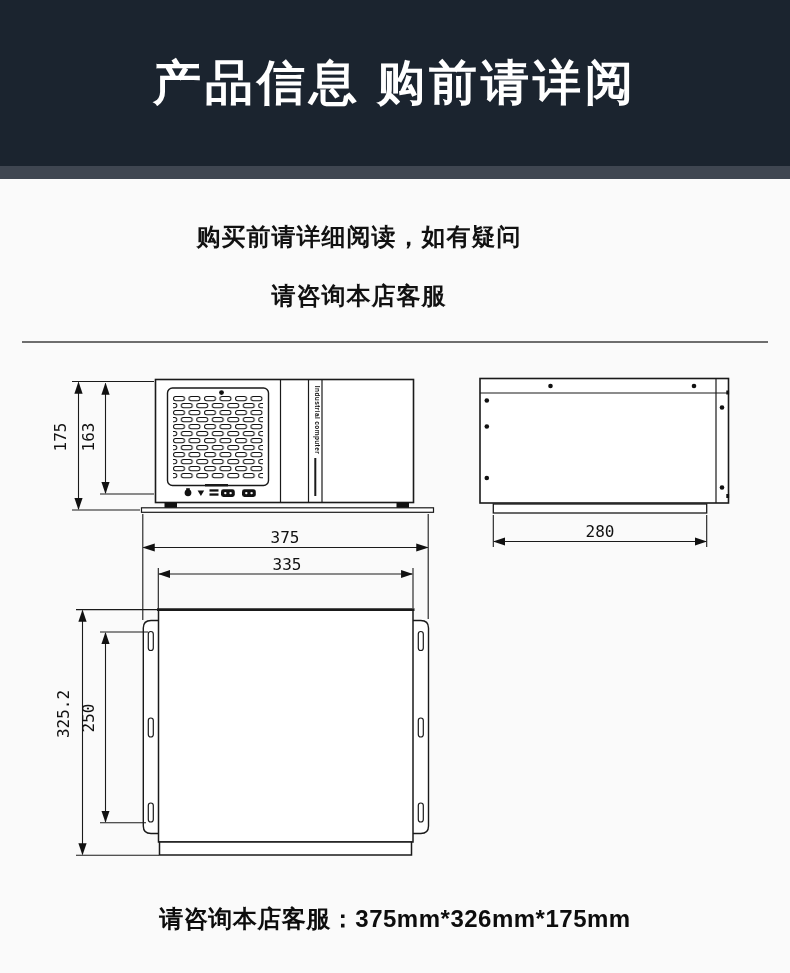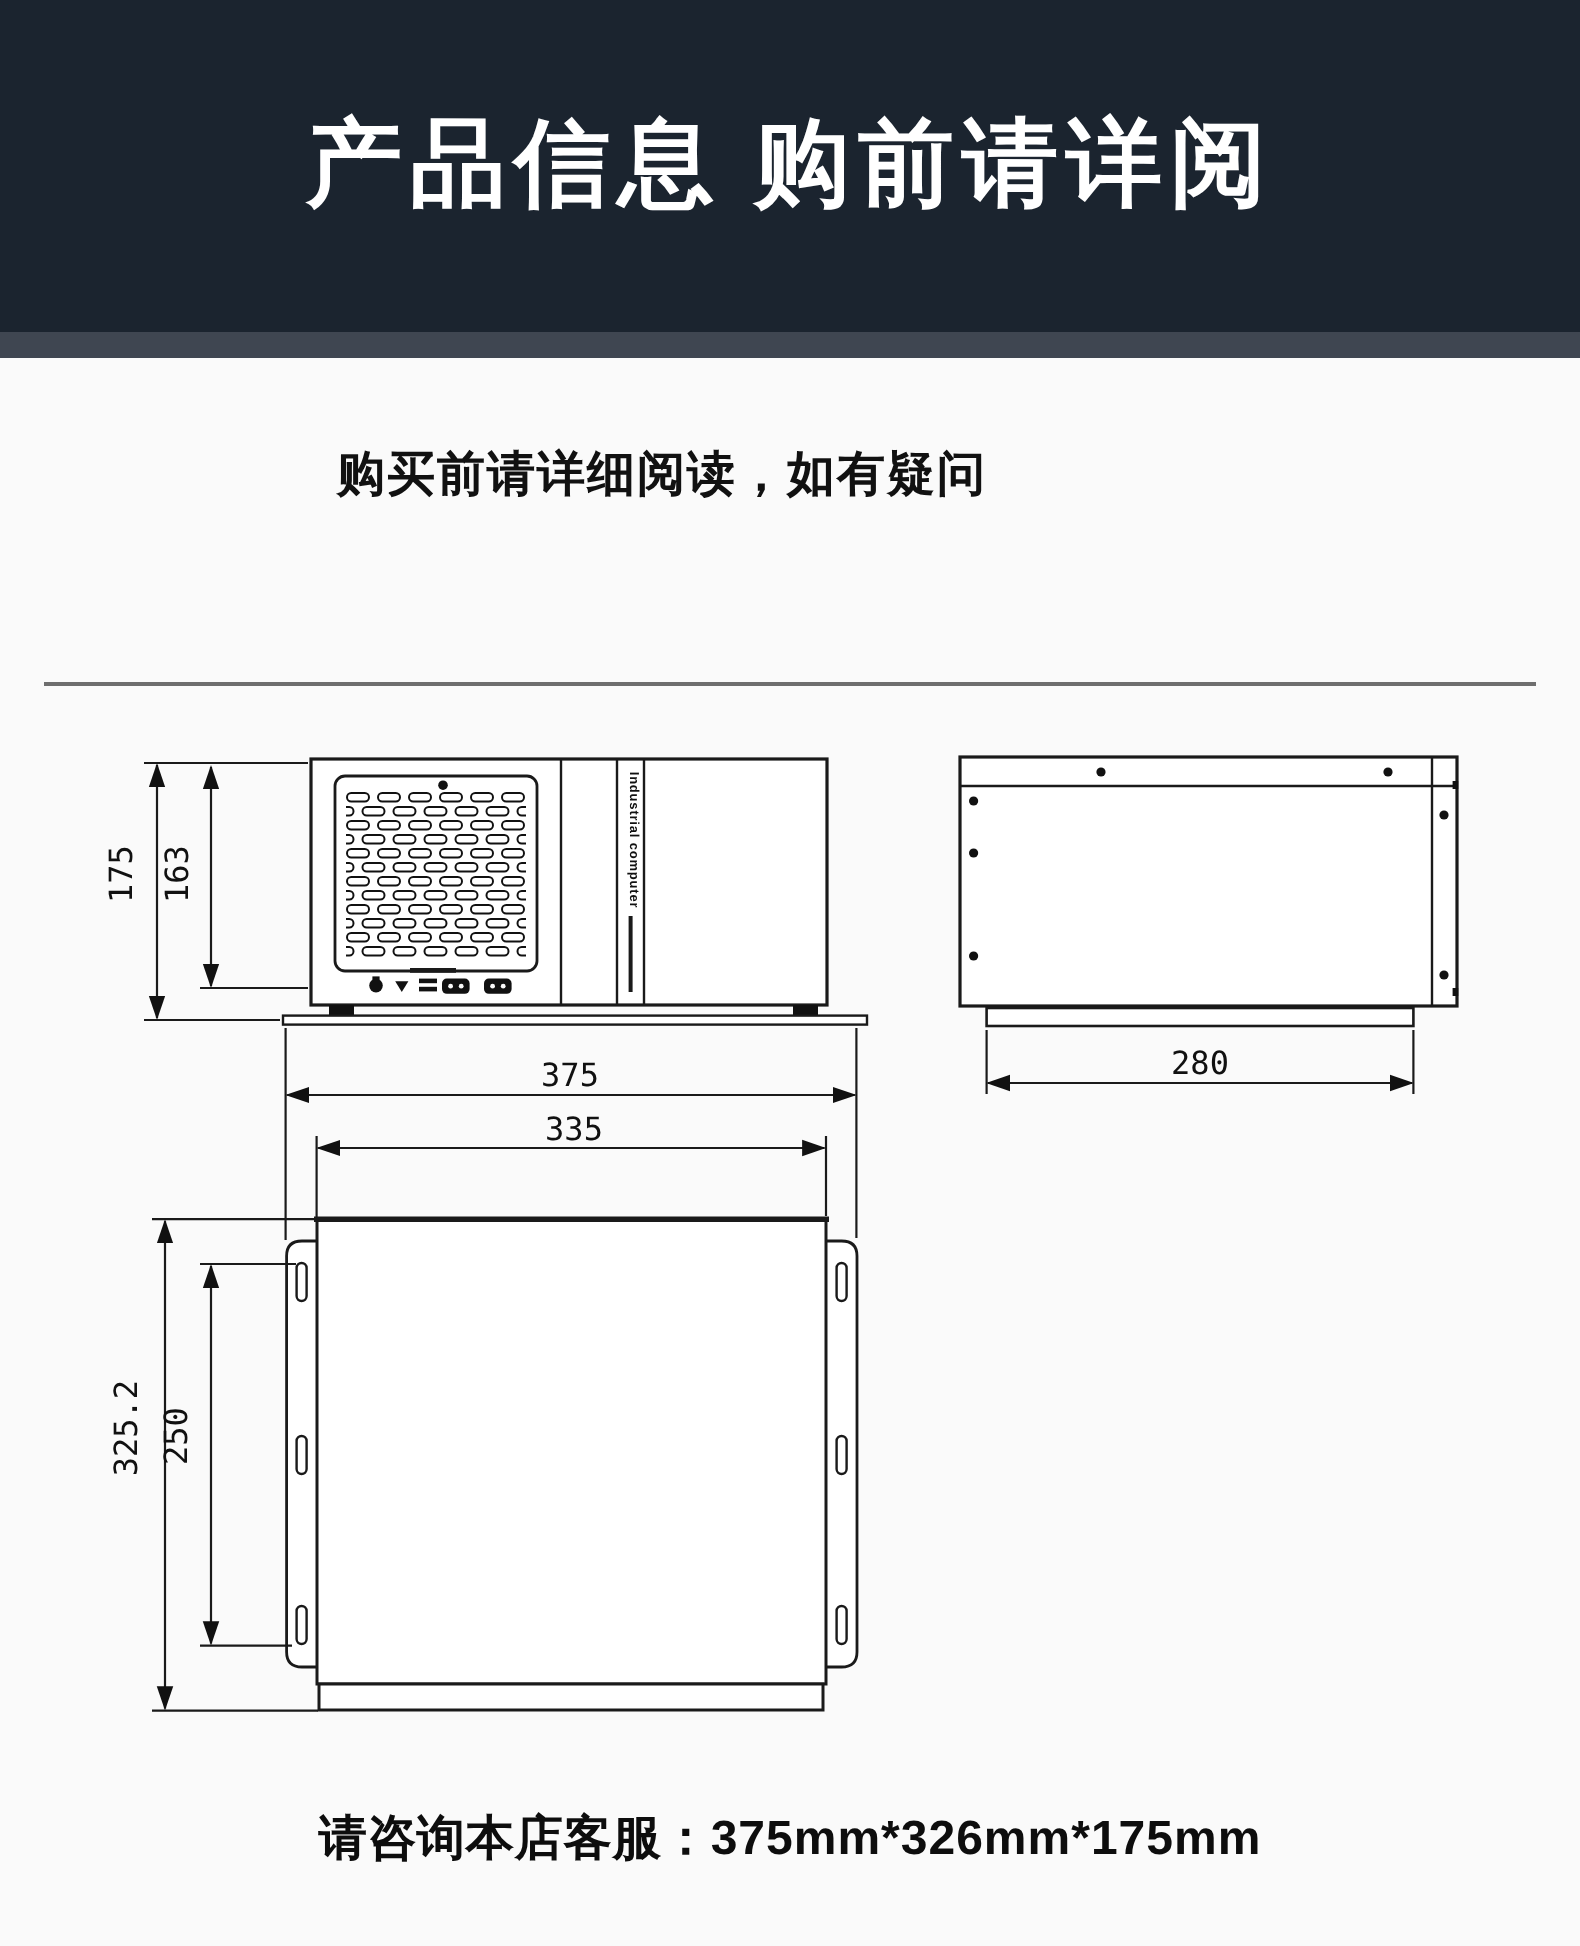--- a/index.html
+++ b/index.html
@@ -24,21 +24,21 @@
   .banner-sub{
     color:#f2f3f4;font-size:25px;font-weight:700;letter-spacing:1.5px;
     font-family:"Liberation Serif", serif;line-height:1;
   }
   .banner-strip{
     position:absolute;left:0;top:166px;width:790px;height:13px;
     background:#3f4651;
   }
   
   .notice{
-    position:absolute;left:0;top:221px;width:662px;text-align:center;
+    position:absolute;left:0;top:221px;width:662px;text-align:center;padding-left:28px;
   }
   .notice p{
     margin:0 0 27px 0;font-size:24px;font-weight:700;letter-spacing:1px;
     font-family:"Liberation Serif", serif;color:#111;
   }
   
   .divider{
     position:absolute;left:22px;top:341px;width:746px;height:2px;
     background:#6e6e6e;
   }
@@ -64,20 +64,21 @@
 </head>
 <body>
 
 <div class="banner">
   <div class="banner-title">产品信息 购前请详阅</div>
 </div>
 <div class="banner-strip"></div>
 
 <div class="notice">
   <p>购买前请详细阅读，如有疑问</p>
+  <p>请咨询本店客服</p>
 </div>
 
 <div class="divider"></div>
 
 <svg class="drawing" viewBox="0 355 790 520" xmlns="http://www.w3.org/2000/svg">
   <defs>
     <marker id="arr" viewBox="0 0 10 10" refX="9.2" refY="5" markerWidth="11" markerHeight="11" orient="auto-start-reverse">
       <path d="M0,1.6 L10,5 L0,8.4 z" fill="#111"></path>
     </marker>
     <pattern id="vents" x="173" y="396" width="15.5" height="14" patternUnits="userSpaceOnUse">

